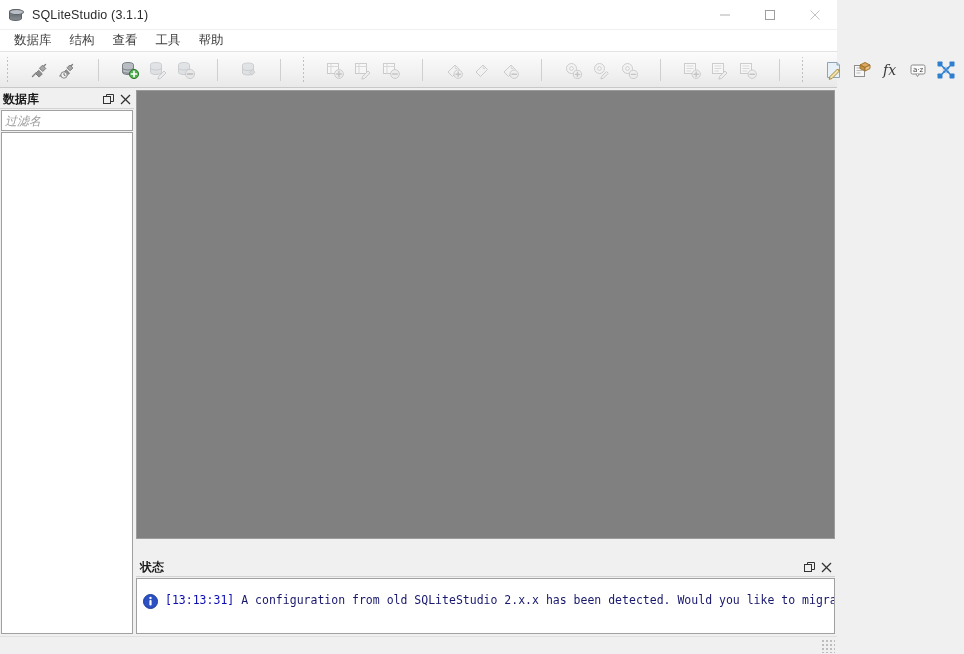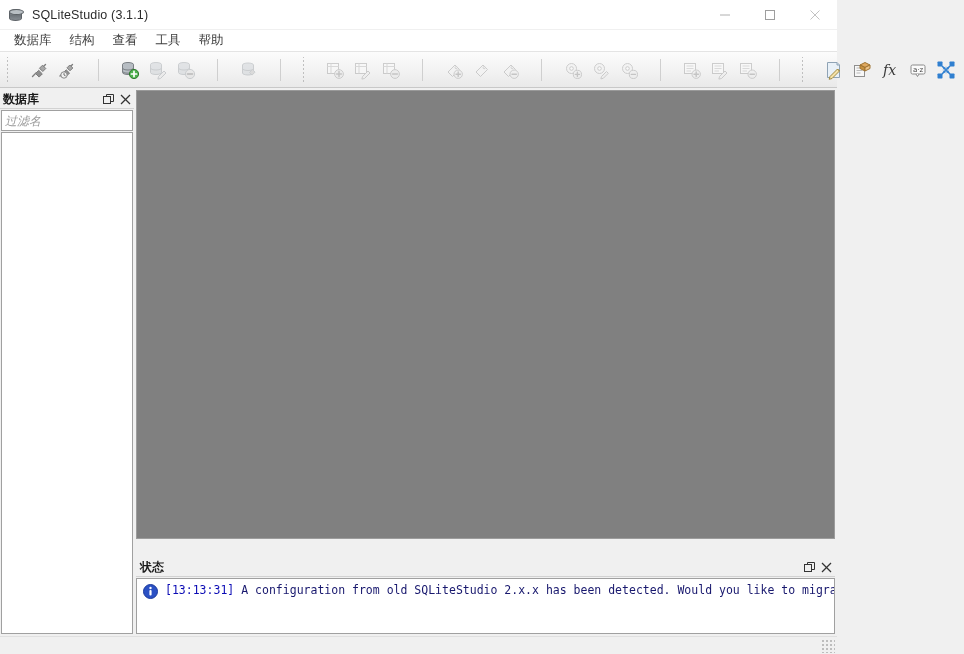--- a/index.html
+++ b/index.html
@@ -167,21 +167,21 @@
   .status-body {
     height: 56px;
     background: #ffffff;
     border: 1px solid #a0a0a0;
     margin-top: 1px;
     overflow: hidden;
     position: relative;
   }
   .log-row {
     display: flex; align-items: flex-start;
-    padding: 4px 0 0 6px;
+    padding: 14px 0 0 6px;
     white-space: nowrap;
   }
   .info-icon {
     width: 15px; height: 15px; flex: 0 0 15px;
     margin-right: 7px; margin-top: 1px;
   }
   .log-time {
     font-family: "DejaVu Sans Mono", monospace;
     font-size: 11.5px; color: #0b0bb5;
     margin-right: 7px;

